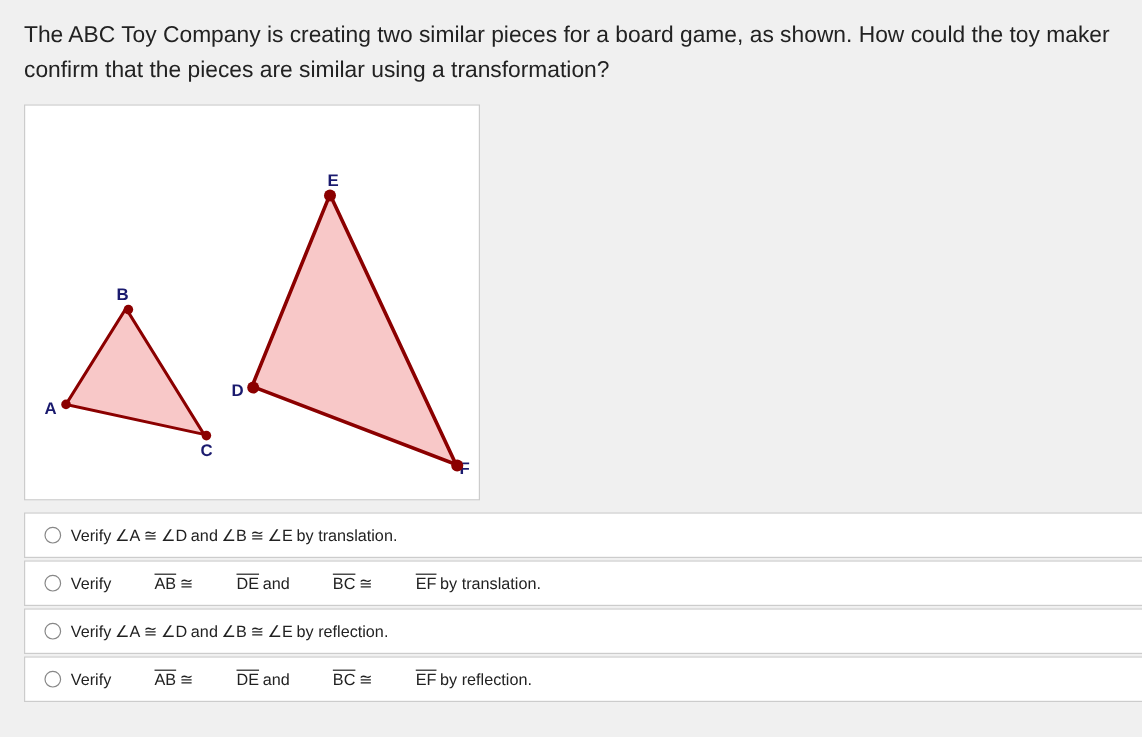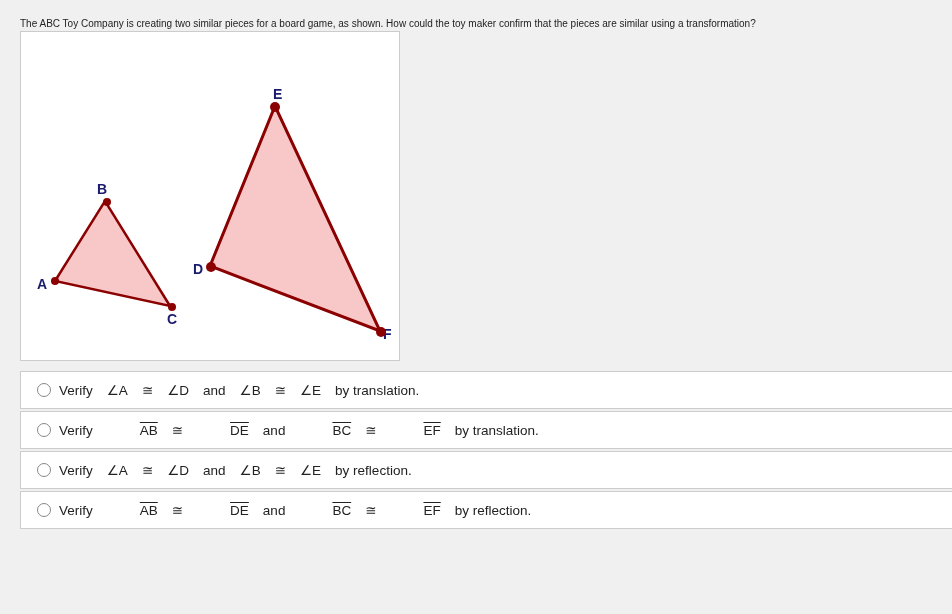--- a/index.html
+++ b/index.html
@@ -10,22 +10,23 @@
       width: 952px;
       min-height: 614px;
       color: #222;
     }
     .main-container {
       background: #f0f0f0;
       padding: 16px 20px;
       width: 952px;
     }
     .question-text {
-      font-size: 10px;
+      font-size: 19px;
       color: #222;
+      margin-bottom: 14px;
       line-height: 1.5;
       max-width: 940px;
     }
     .content-area {
       display: flex;
       gap: 0;
     }
     .left-panel {
       background: #fff;
       border: 1px solid #ccc;
@@ -61,21 +62,21 @@
       height: 14px;
       border-radius: 50%;
       border: 1.5px solid #888;
       display: inline-block;
       flex-shrink: 0;
       background: #fff;
     }
     .option-text {
       display: flex;
       align-items: center;
-      gap: 14px;
+      gap: 3px;
       flex-wrap: wrap;
     }
     .overline {
       text-decoration: overline;
       display: inline;
       margin-left: 33px;
     }
     
     svg.triangles {
       width: 370px;

